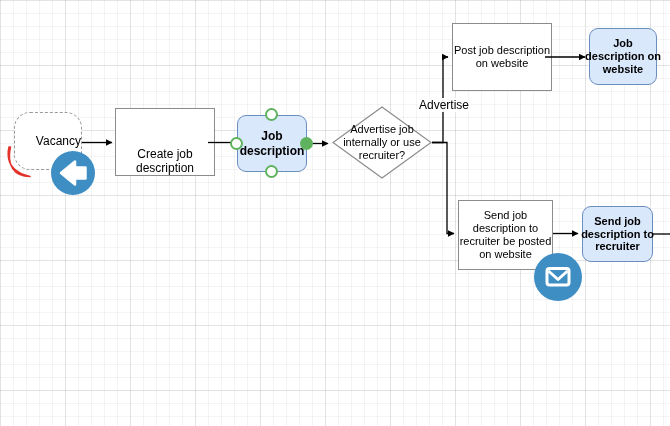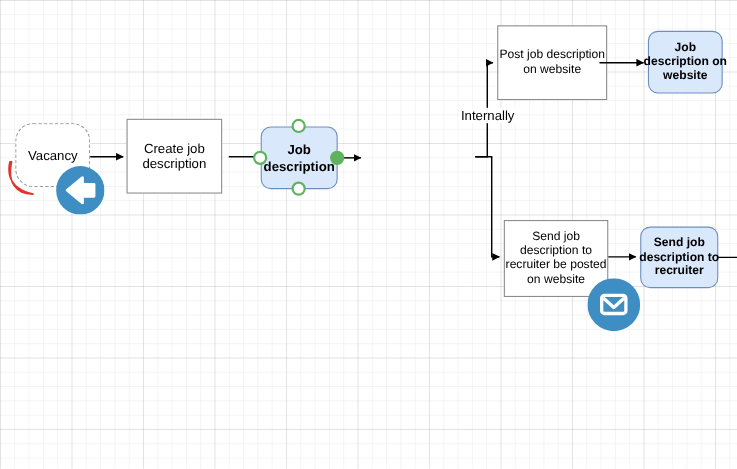--- a/index.html
+++ b/index.html
@@ -13,24 +13,24 @@
       linear-gradient(to bottom, rgba(0,0,0,0.045) 1px, transparent 1px);
     background-size:65px 65px,65px 65px,13px 13px,13px 13px;
     font-family:"Liberation Sans", sans-serif;
   }
   .node{position:absolute;display:flex;align-items:center;justify-content:center;box-sizing:border-box;z-index:1;}
   .lbl{white-space:pre;text-align:center;color:#000;line-height:1.18;}
   .white-rect{background:#ffffff;border:1px solid #8c8c8c;}
   .blue-round{background:#dae8fc;border:1px solid #6c8ebf;border-radius:9px;font-weight:bold;}
 
   #vacancy{left:14px;top:112px;width:68px;height:58px;background:#fff;
-    border:1px dashed #9a9a9a;border-radius:16px;}
+    border:1px dashed #9a9a9a;border-radius:16px;justify-content:flex-end;}
   #vacancy .lbl{font-size:12px;}
 
-  #create-job{left:115px;top:108px;width:87px;height:68px;}
+  #create-job{left:115px;top:108px;width:100px;height:68px;align-items:flex-end;}
   #create-job .lbl{font-size:12px;}
 
   #job-description{left:237px;top:115px;width:70px;height:57px;}
   #job-description .lbl{font-size:12px;}
 
   #diamond-wrap{left:332px;top:106px;width:100px;height:73px;}
   #diamond-wrap .lbl{font-size:11px;position:relative;z-index:1;}
   #diamond-wrap svg{position:absolute;left:0;top:0;}
 
   #post-job{left:452px;top:23px;width:100px;height:68px;}
@@ -78,20 +78,28 @@
   <div class="node white-rect" id="create-job">
     <div class="lbl">Create job
 description</div>
   </div>
 
   <div class="node blue-round" id="job-description">
     <div class="lbl">Job
 description</div>
   </div>
 
+  <div class="node" id="diamond-wrap">
+    <svg width="100" height="73" viewBox="0 0 100 73">
+      <polygon points="50,1 99,36.5 50,72 1,36.5" fill="#ffffff" stroke="#8c8c8c" stroke-width="1.2"></polygon>
+    </svg>
+    <div class="lbl">Advertise job
+internally or use
+recruiter?</div>
+  </div>
 
   <div class="node white-rect" id="post-job">
     <div class="lbl">Post job description
 on website</div>
   </div>
 
   <div class="node blue-round" id="job-on-website">
     <div class="lbl">Job
 description on
 website</div>
@@ -125,21 +133,21 @@
     <path d="M 545 57 H 585" stroke="#000" stroke-width="1.3" fill="none" marker-end="url(#arrow)"></path>
     <path d="M 553 233.5 H 578" stroke="#000" stroke-width="1.3" fill="none" marker-end="url(#arrow)"></path>
     <path d="M 653 234 H 670" stroke="#000" stroke-width="1.3" fill="none"></path>
   </svg>
 
   <div class="handle hollow" id="handle-top"></div>
   <div class="handle hollow" id="handle-left"></div>
   <div class="handle hollow" id="handle-bottom"></div>
   <div class="handle solid" id="handle-right"></div>
 
-  <div id="edge-label-internally">Internally</div>
+  <div id="edge-label-internally">Advertise</div>
 
   <svg id="red-mark" width="27" height="34" viewBox="0 0 27 34">
     <path d="M 4 2 C 1 16 6 27 25 31.5 C 9 31.5 1.5 20 5.5 2 Z" fill="#e2332b" stroke="#e2332b" stroke-width="1.5" stroke-linejoin="round"></path>
   </svg>
 
   <div class="icon-badge" id="back-badge">
     <svg width="44" height="44" viewBox="0 0 44 44">
       <circle cx="22" cy="22" r="22" fill="#3e8ec4"></circle>
       <path d="M10 22 L24 10.5 V16.5 H34.5 V27.5 H24 V33.5 Z" fill="#ffffff" stroke="#ffffff" stroke-width="2.5" stroke-linejoin="round"></path>
     </svg>

